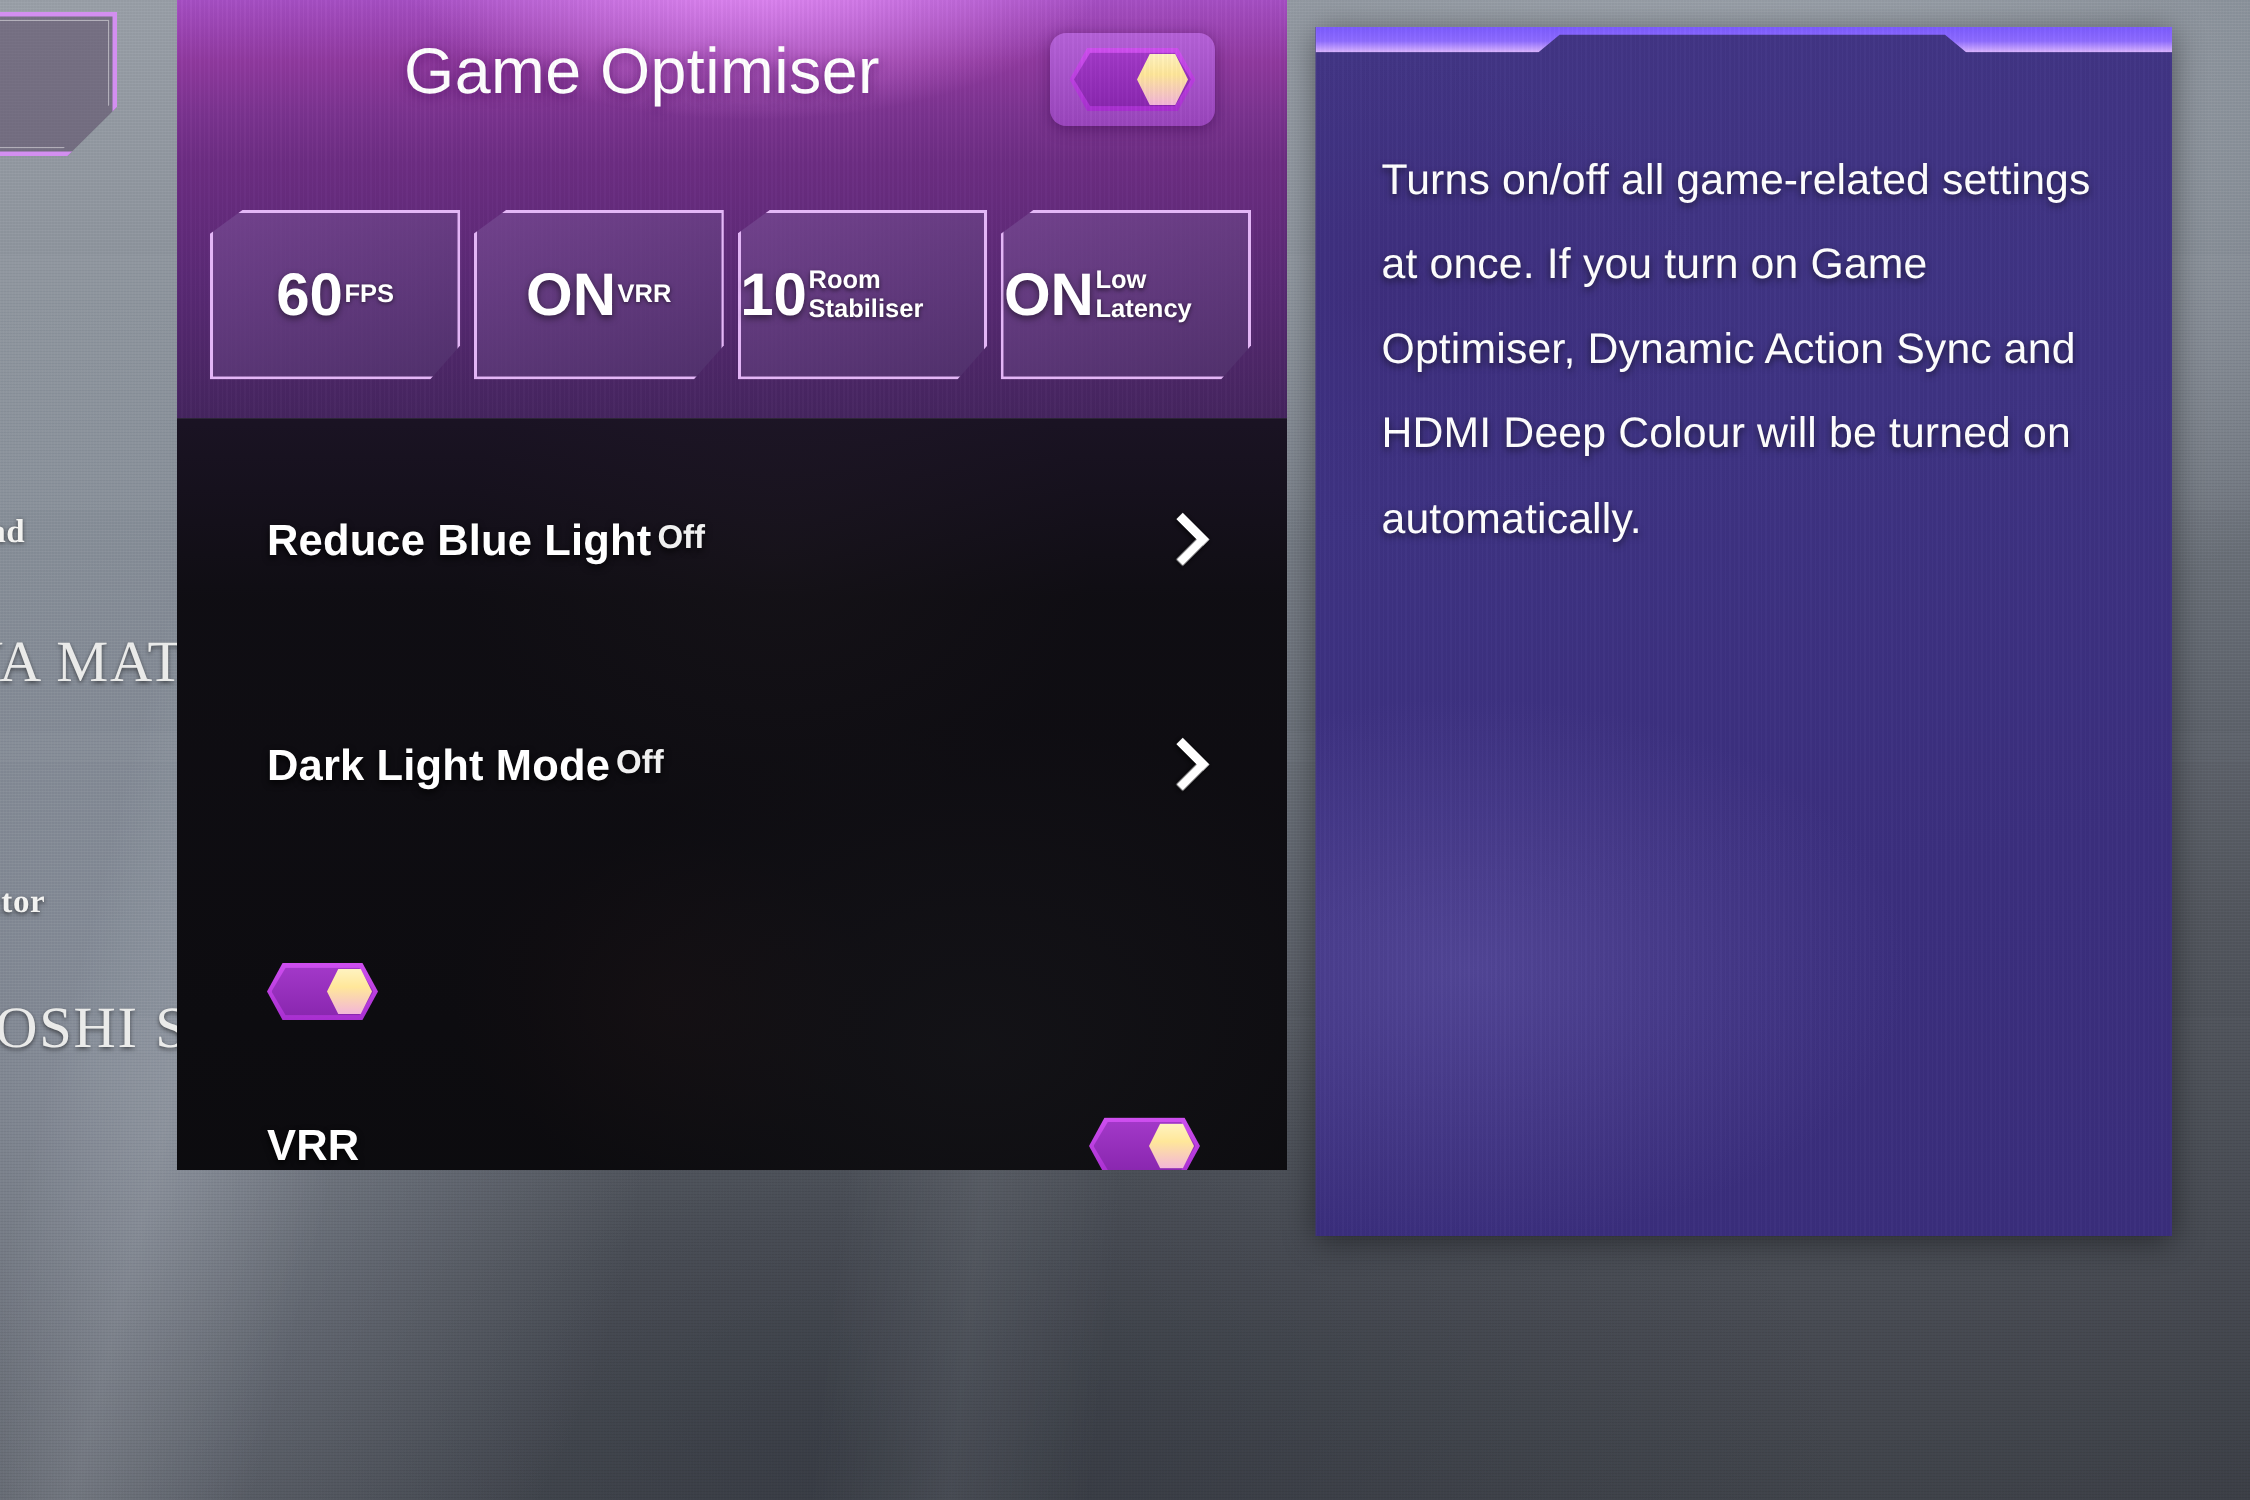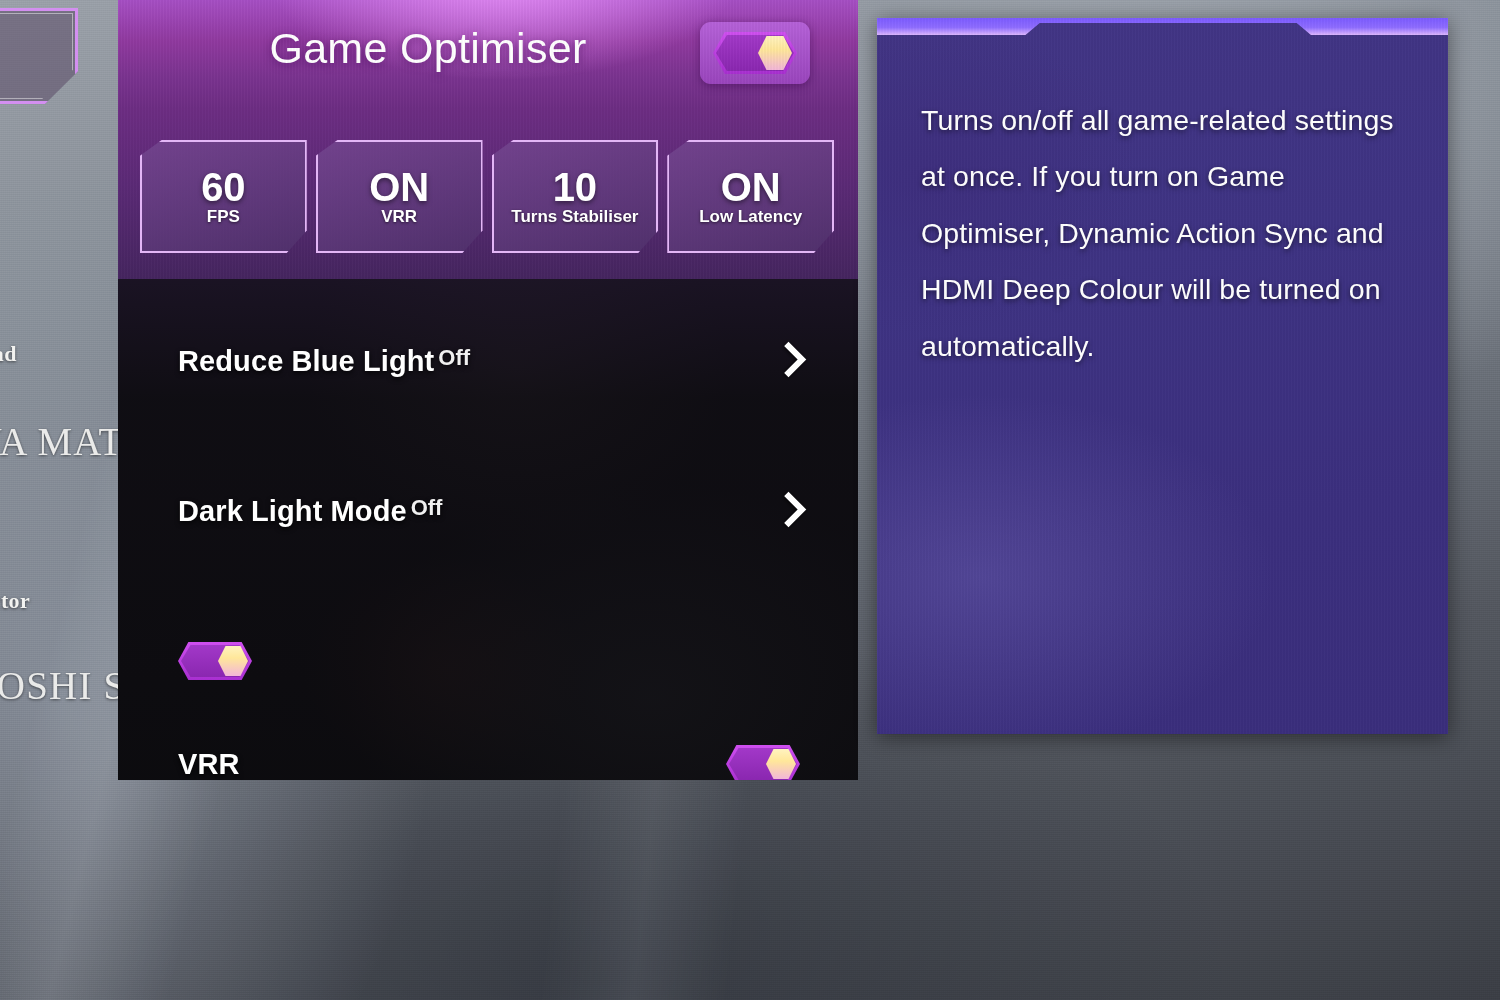--- a/index.html
+++ b/index.html
@@ -131,21 +131,21 @@
   .tiles::after{
     content:""; position:absolute; inset:0; opacity:.18;
     background:repeating-linear-gradient(90deg, rgba(255,255,255,.09) 0 1px, rgba(0,0,0,.12) 1px 3px);
   }
   .tile {
     position:relative; z-index:2;
     flex:1 1 0; height:113px;
     border:2px solid #e3b6f6;
     background:linear-gradient(160deg, rgba(118,74,146,.72), rgba(82,52,110,.72));
     clip-path:polygon(13% 0, 100% 0, 100% 80%, 88% 100%, 0 100%, 0 14%);
-    display:flex; flex-direction:column; align-items:center; justify-content:center;
+    display:flex; align-items:center; justify-content:center;
     gap:1px;
   }
   .tile-val {
     font-size:40px; font-weight:700; color:#fff; line-height:1;
     text-shadow:0 2px 5px rgba(0,0,0,.5);
   }
   .tile-lbl {
     font-size:17px; font-weight:700; color:#fff; line-height:1.1;
     text-shadow:0 1px 3px rgba(0,0,0,.6);
   }
@@ -181,21 +181,21 @@
   .chev::before{
     content:""; position:absolute; left:2px; top:8px;
     width:19px; height:19px;
     border-top:6px solid #fff; border-right:6px solid #fff;
     transform:rotate(45deg);
     filter:drop-shadow(0 1px 2px rgba(0,0,0,.8));
   }
 
   
   #desc-panel {
-    position:absolute; left:877px; top:18px; width:571px; height:716px;
+    position:absolute; left:877px; top:18px; width:571px; height:806px;
     background:
       radial-gradient(ellipse 420px 260px at 18% 78%, rgba(132,120,205,.30), rgba(0,0,0,0) 70%),
       radial-gradient(ellipse 300px 220px at 8% 22%, rgba(60,42,120,.55), rgba(0,0,0,0) 72%),
       linear-gradient(170deg,#423585 0%, #3e3383 35%, #3b2f7e 70%, #3a2e7c 100%);
     box-shadow:0 3px 20px rgba(0,0,0,.45);
   }
   #desc-panel::after{
     content:""; position:absolute; inset:0; opacity:.16;
     background:repeating-linear-gradient(90deg, rgba(255,255,255,.10) 0 1px, rgba(0,0,0,.12) 1px 3px);
     pointer-events:none;
@@ -250,21 +250,21 @@
       <div class="tile">
         <span class="tile-val">60</span>
         <span class="tile-lbl">FPS</span>
       </div>
       <div class="tile">
         <span class="tile-val">ON</span>
         <span class="tile-lbl">VRR</span>
       </div>
       <div class="tile">
         <span class="tile-val">10</span>
-        <span class="tile-lbl">Turns Stabiliser</span>
+        <span class="tile-lbl">Room Stabiliser</span>
       </div>
       <div class="tile">
         <span class="tile-val">ON</span>
         <span class="tile-lbl">Low Latency</span>
       </div>
     </div>
 
     <div class="list">
 
       <div class="row" style="top:22px">

